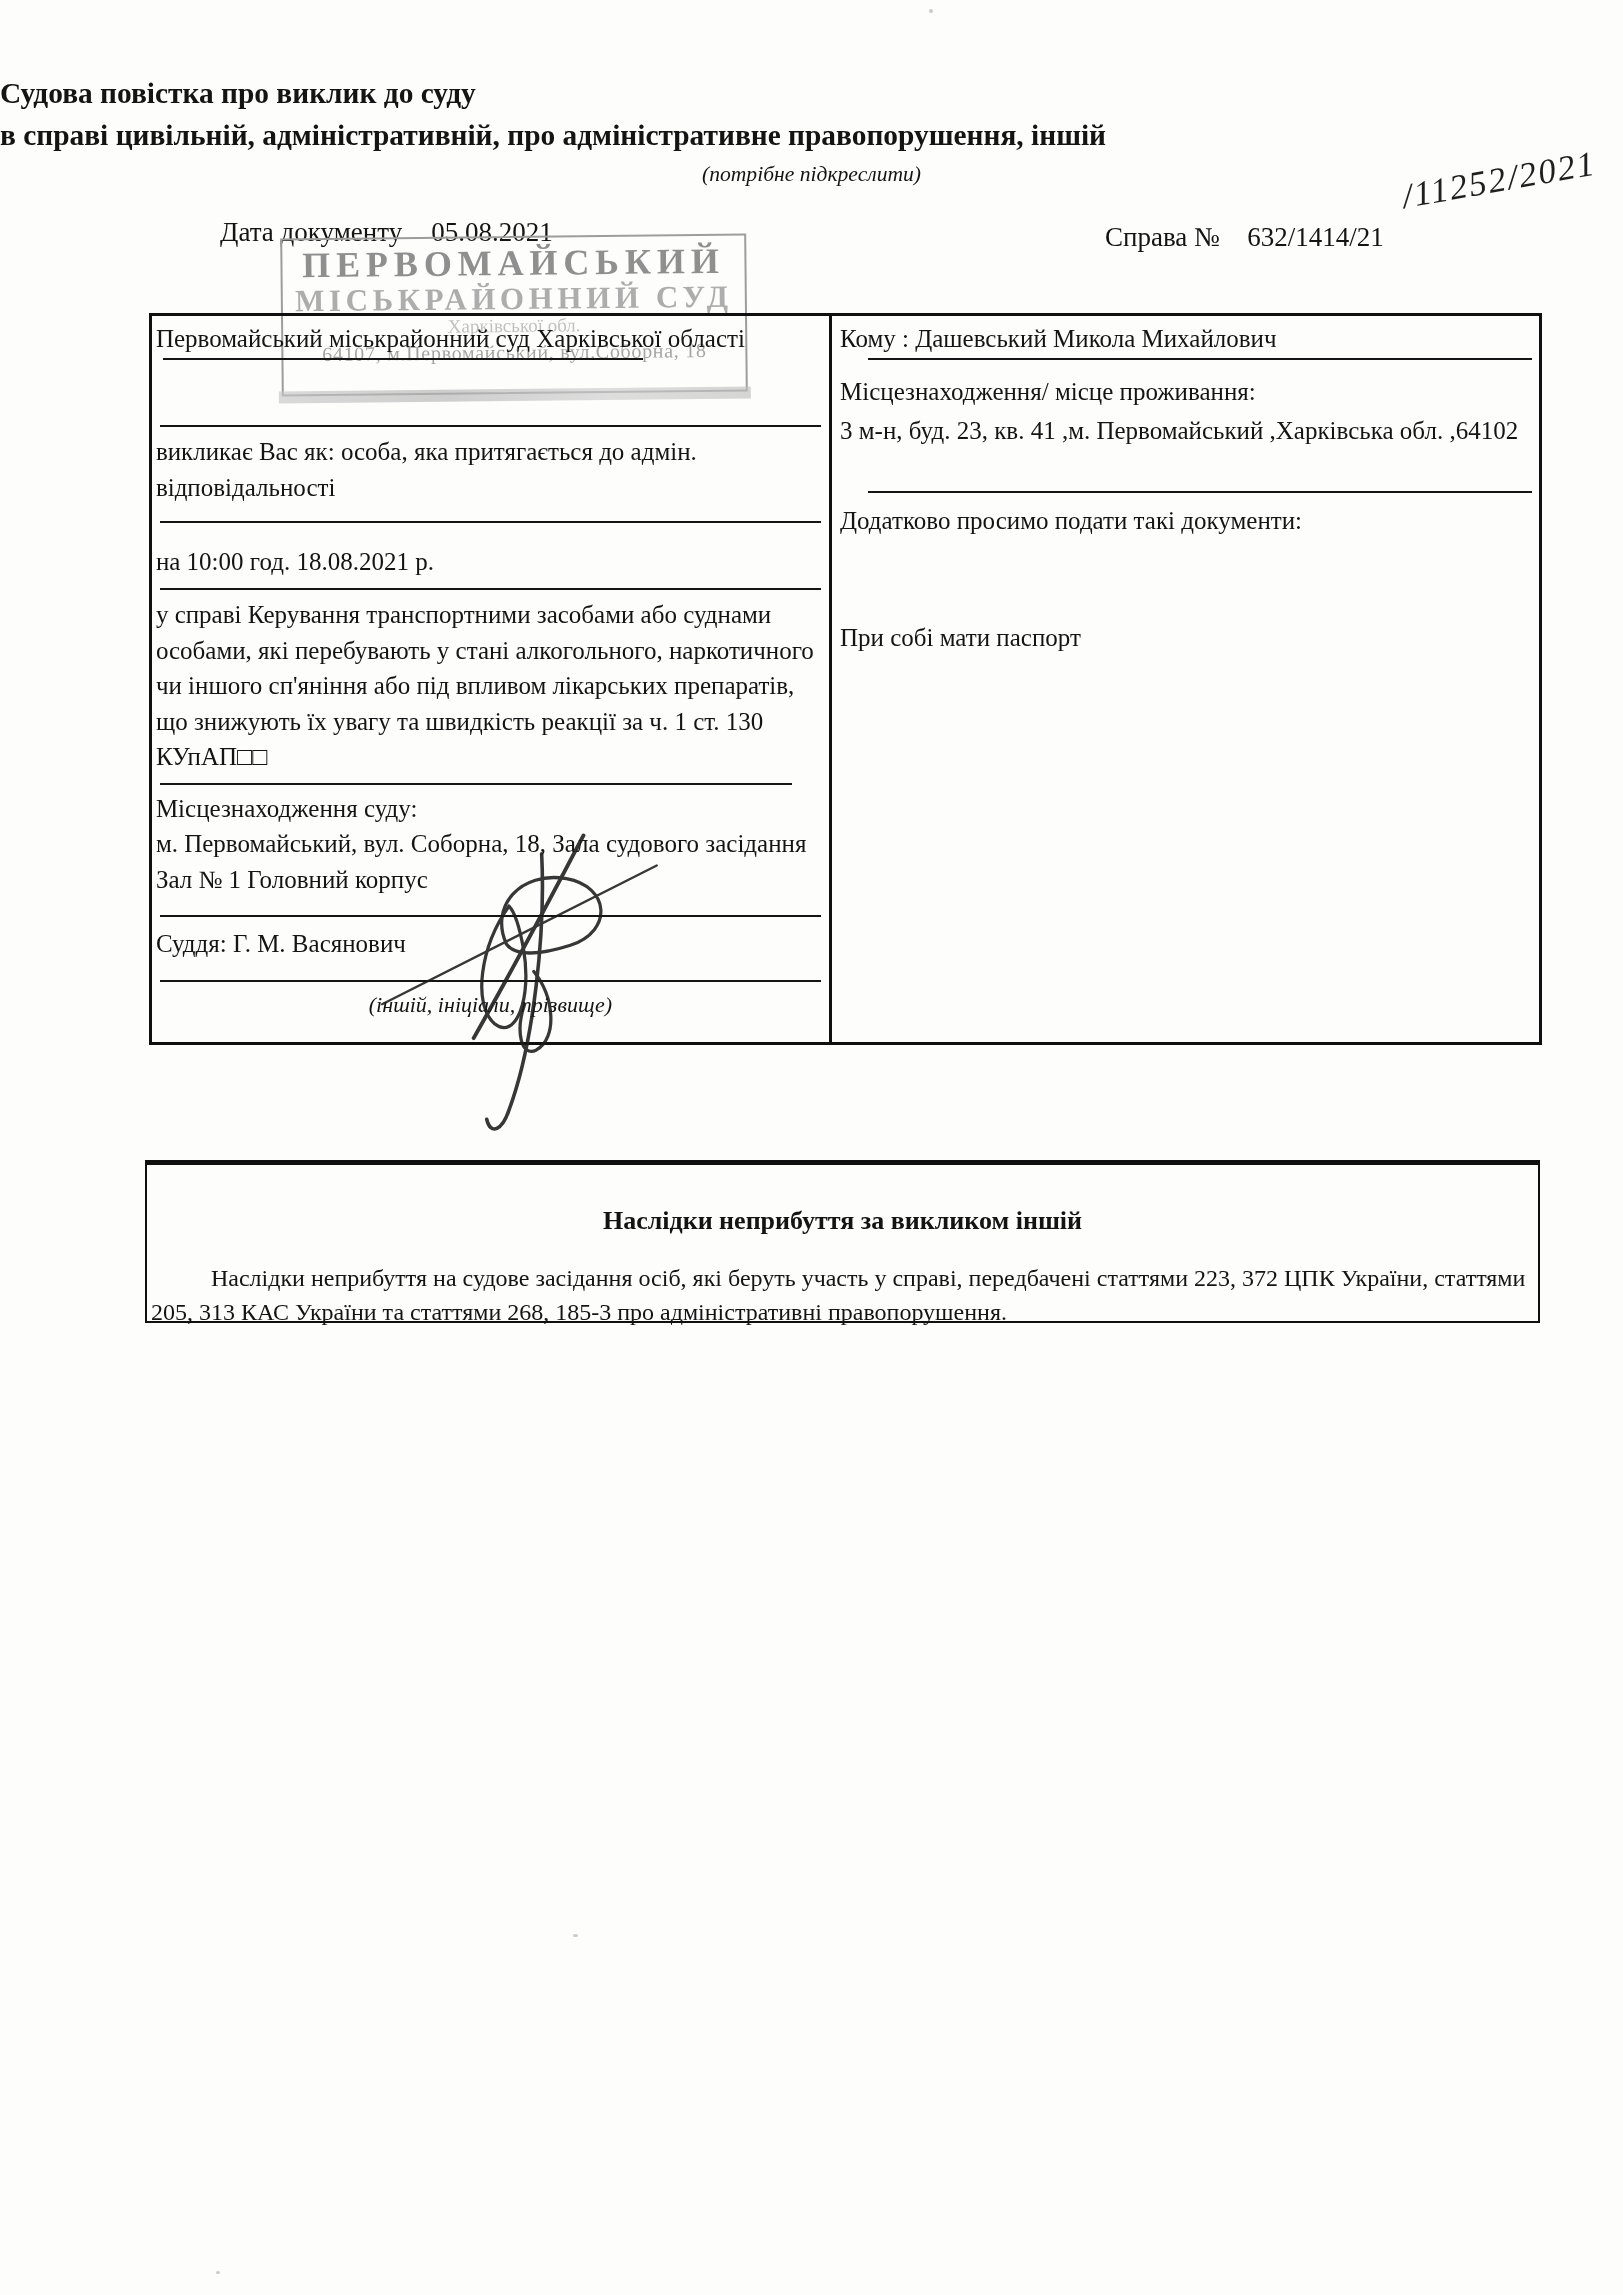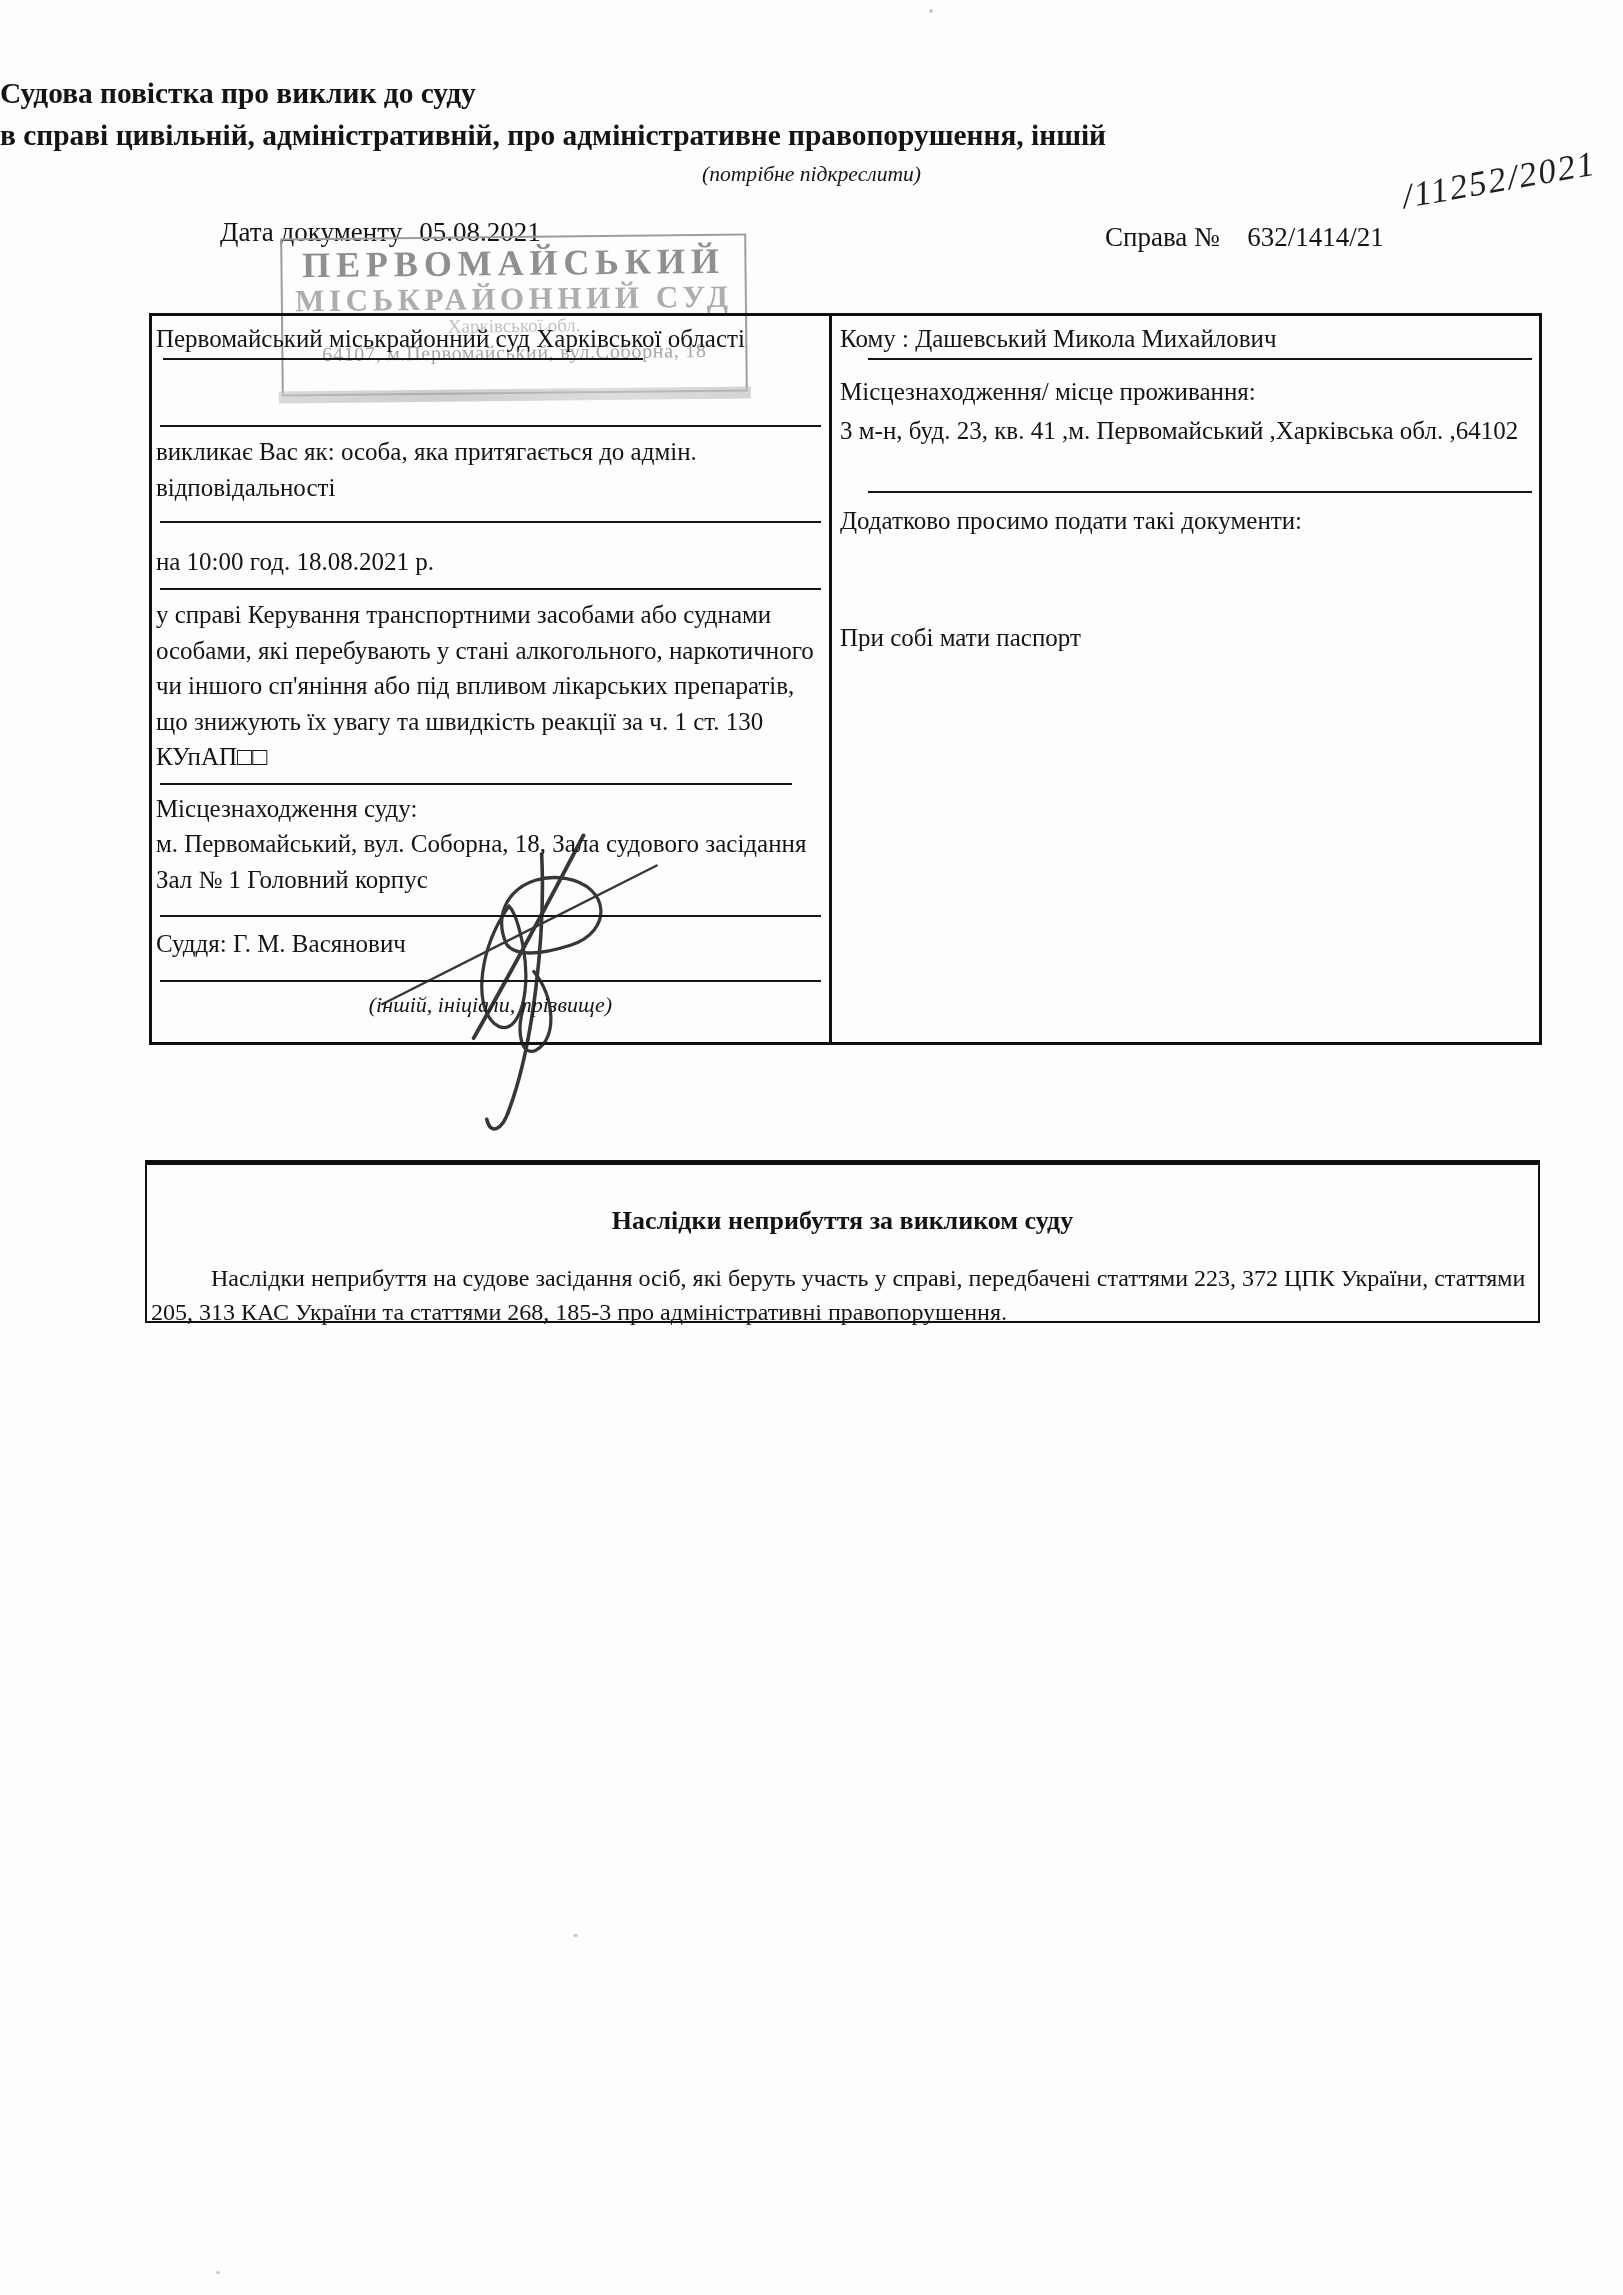--- a/index.html
+++ b/index.html
@@ -17,21 +17,21 @@
     position:absolute;left:0;width:100%;
     text-align:left;font-weight:bold;font-size:29.4px;line-height:1.1;
   }
   .title-line1{top:77px;}
   .title-line2{top:119px;}
   .title-note{
     position:absolute;top:162px;left:0;width:100%;
     text-align:center;font-style:italic;font-size:21.6px;
   }
   .date-row{position:absolute;top:217px;left:220px;font-size:27px;white-space:nowrap;}
-  .date-row .val{margin-left:17px;}
+  .date-row .val{margin-left:29px;}
   .case-row{position:absolute;top:222px;left:1105px;font-size:27px;white-space:nowrap;}
   .case-row .val{margin-left:27.5px;}
   .case-hand{
     position:absolute;top:177px;left:1406px;
     font-size:35px;font-style:italic;letter-spacing:2px;
     transform:rotate(-10deg);transform-origin:left bottom;
     color:#1f1f1f;white-space:nowrap;
   }
   
   .stamp{
@@ -139,21 +139,21 @@
 
       <path d="M 212 150 C 168 212 156 300 190 330 C 222 356 248 292 234 214 C 227 176 220 158 212 150" stroke-width="5"></path>
 
       <path d="M 250 250 C 282 290 286 352 254 370 C 230 382 222 340 236 300" stroke-width="5"></path>
 
       <path d="M 262 70 C 268 190 250 360 212 462 C 202 492 184 502 178 476" stroke-width="5.5"></path>
     </g>
   </svg>
 
   <div class="box">
-    <div class="box-title">Наслідки неприбуття за викликом суду</div>
+    <div class="box-title">Наслідки неприбуття за викликом іншій</div>
     <div class="box-body">Наслідки неприбуття на судове засідання осіб, які беруть участь у справі, передбачені статтями 223, 372 ЦПК України, статтями 205, 313 КАС України та статтями 268, 185-3 про адміністративні правопорушення.</div>
   </div>
 
   <div class="speck" style="left:929px;top:9.2px;width:3.9px;height:3.9px;"></div>
   <div class="speck" style="left:573px;top:1934px;width:4.6px;height:3.3px;"></div>
   <div class="speck" style="left:1623px;top:2081px;width:3.3px;height:3.3px;"></div>
   <div class="speck" style="left:216px;top:2271px;width:3.9px;height:3.3px;"></div>
 
 </div>
 

